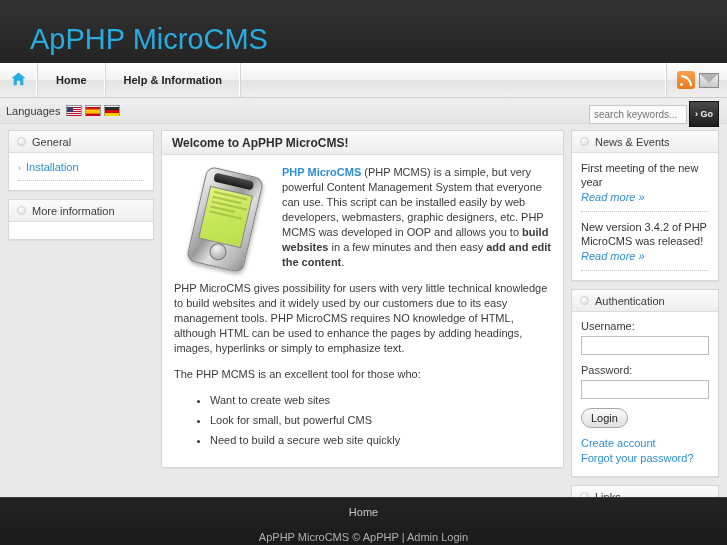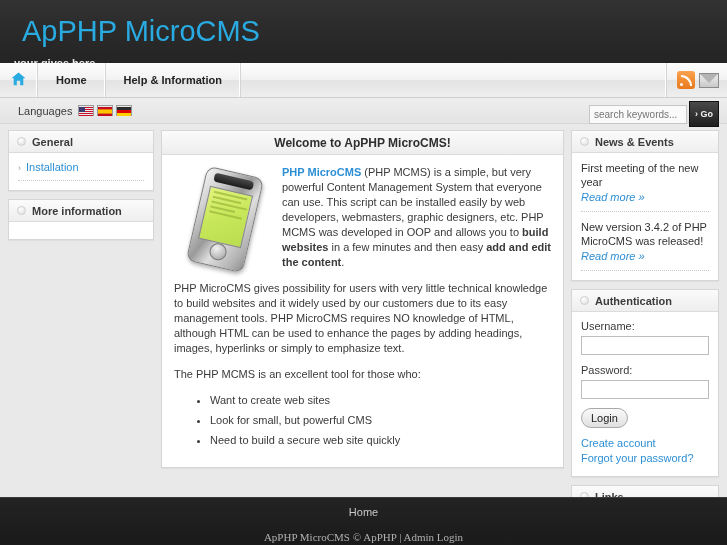--- a/index.html
+++ b/index.html
@@ -21,21 +21,21 @@
     background: linear-gradient(to bottom, #323232 0%, #292929 60%, #242424 100%);
     position: relative;
     padding: 6px 0 0 14px;
   }
   .logo {
     color: #29abe2;
     font-size: 29px;
     font-weight: normal;
     letter-spacing: 0px;
     line-height: 34px;
-    margin: 8px;
+    margin: 16px;
   }
   .slogan {
     color: #e8e8e8;
     font-size: 11px;
     font-weight: bold;
     line-height: 14px;
     margin-top: 1px;
   }
 
   
@@ -92,21 +92,21 @@
     border-left: 9px solid transparent; border-right: 9px solid transparent;
     border-top: 9px solid #b4b4b4;
   }
 
   
   .subbar {
     height: 26px;
     background: linear-gradient(to bottom, #eeeeee, #e4e4e4);
     border-bottom: 1px solid #d8d8d8;
     display: flex; align-items: center;
-    padding: 0 8px 0 18px;
+    padding: 0 8px 0 6px;
     position: relative;
   }
   .lang-label { font-size: 11px; color: #3a3a3a; margin-right: 6px; }
   .flags { display: flex; gap: 3px; align-items: center; }
   .flag { width: 16px; height: 11px; border: 1px solid #9a9a9a; cursor: pointer; display: block; }
   .search-area { position: absolute; right: 8px; top: 3px; display: flex; align-items: center; }
   .search-input {
     width: 98px; height: 19px;
     border: 1px solid #c6c6c6;
     background: #fafafa;
@@ -147,21 +147,21 @@
     border: 1px solid #d6d6d6;
     margin-bottom: 8px;
     box-shadow: 0 1px 1px rgba(0,0,0,0.04);
   }
   .panel-head {
     background: linear-gradient(to bottom, #fbfbfb, #eeeeee);
     border-bottom: 1px solid #dcdcdc;
     height: 22px;
     display: flex; align-items: center;
     padding: 0 8px;
-    font-weight: bold;
+    font-weight: normal;
     font-size: 11px;
     color: #3b3b3b;
   }
   .bullet-circle {
     width: 9px; height: 9px;
     border-radius: 50%;
     background: radial-gradient(circle at 35% 30%, #ffffff, #dcdcdc);
     border: 1px solid #cfcfcf;
     margin-right: 6px;
     flex: 0 0 auto;
@@ -176,21 +176,21 @@
   .chev { color: #9a9a9a; font-size: 9px; margin-right: 5px; }
   a.lnk { color: #2e8fd4; text-decoration: none; cursor: pointer; }
 
   
   .article-head {
     background: linear-gradient(to bottom, #fbfbfb, #ededed);
     border-bottom: 1px solid #dcdcdc;
     height: 24px;
     display: flex; align-items: center;
     padding: 0 10px;
-    font-size: 12px; font-weight: bold; color: #2f2f2f; justify-content: center;
+    font-size: 12px; font-weight: bold; color: #2f2f2f;
   }
   .article-body { padding: 10px 12px 14px 12px; font-size: 11px; line-height: 15px; color: #3a3a3a; }
   .article-body p { margin: 0 0 11px 0; }
   .pda {
     float: left;
     width: 82px; height: 104px;
     margin: 2px 14px 4px 12px;
     position: relative;
   }
   .pda-body {
@@ -268,21 +268,21 @@
   .footer {
     position: absolute; left: 0; bottom: 0;
     width: 727px; height: 48px;
     background: #1e1e1e;
     background: linear-gradient(to bottom, #232323, #1a1a1a);
     border-top: 1px solid #3a3a3a;
     text-align: center;
     padding-top: 8px;
   }
   .footer-nav a { color: #c8c8c8; text-decoration: none; font-size: 11px; cursor: pointer; }
-  .footer-copy { color: #b0b0b0; font-size: 11px; margin-top: 13px; font-family: Liberation Serif, serif; }
+  .footer-copy { color: #b0b0b0; font-size: 11px; margin-top: 13px; }
   .footer-copy a { color: #b0b0b0; text-decoration: none; cursor: pointer; }
 </style>
 </head>
 <body>
 
 <div id="page">
 
   <div class="header">
     <div class="logo">ApPHP MicroCMS</div>
     <div class="slogan">your gives here...</div>

